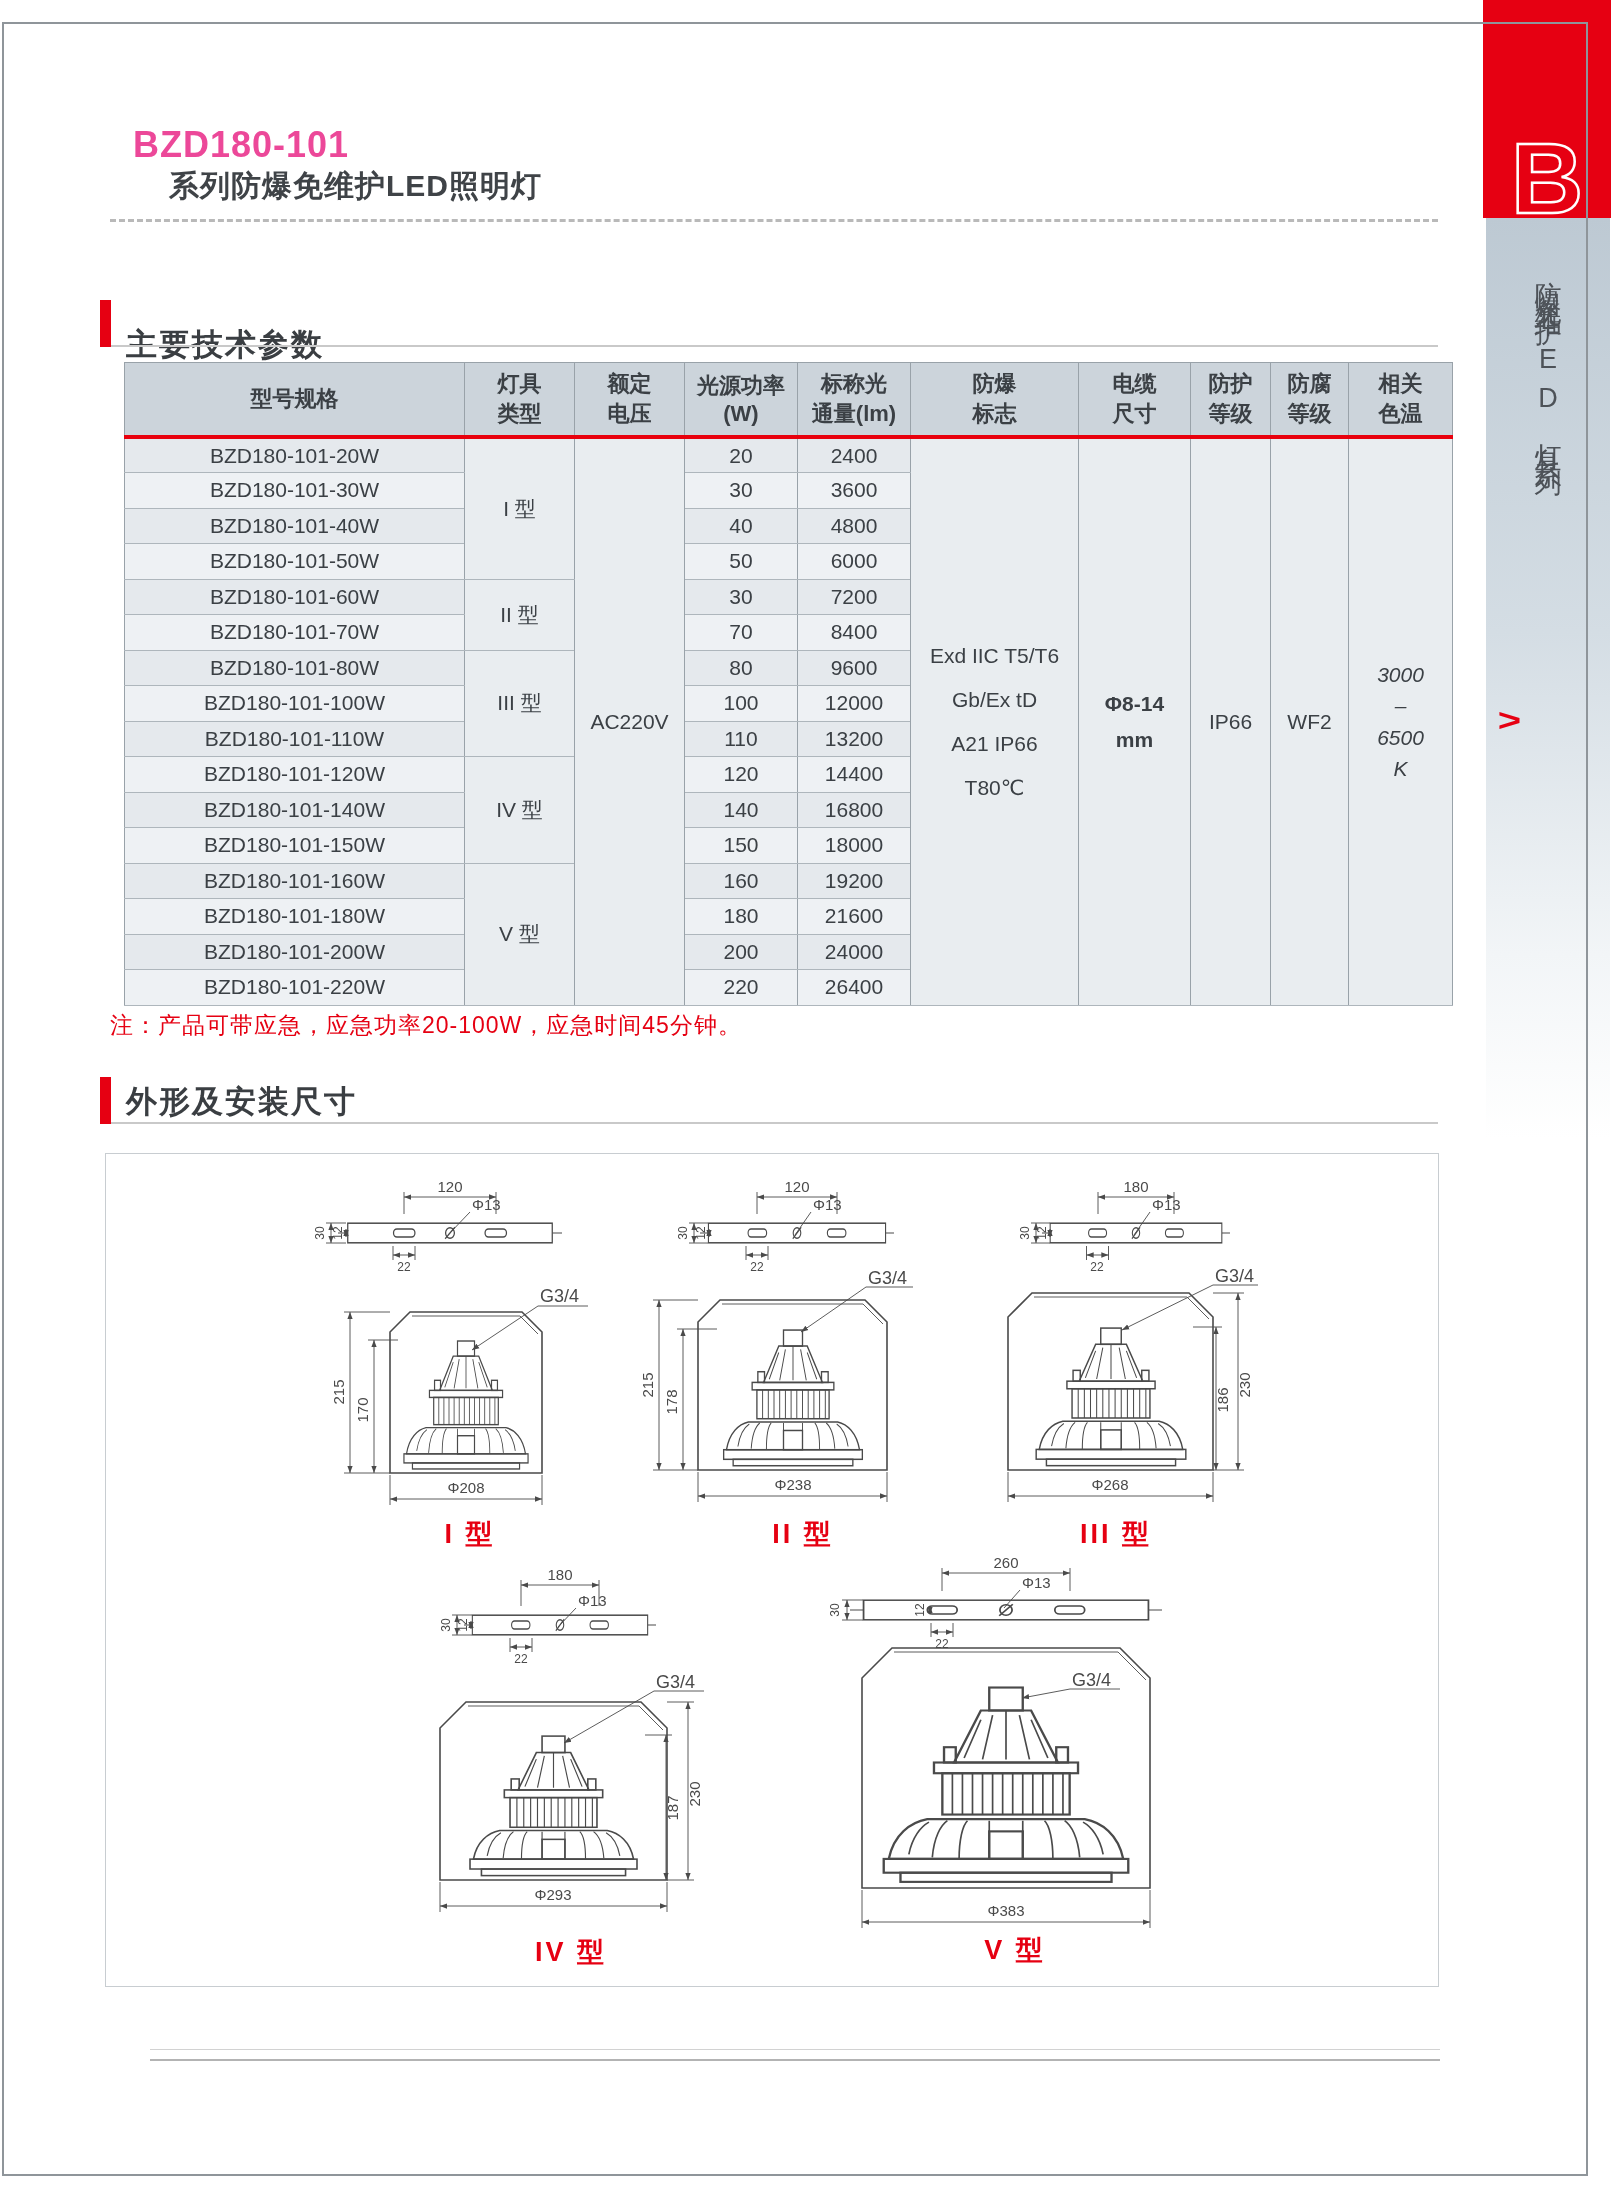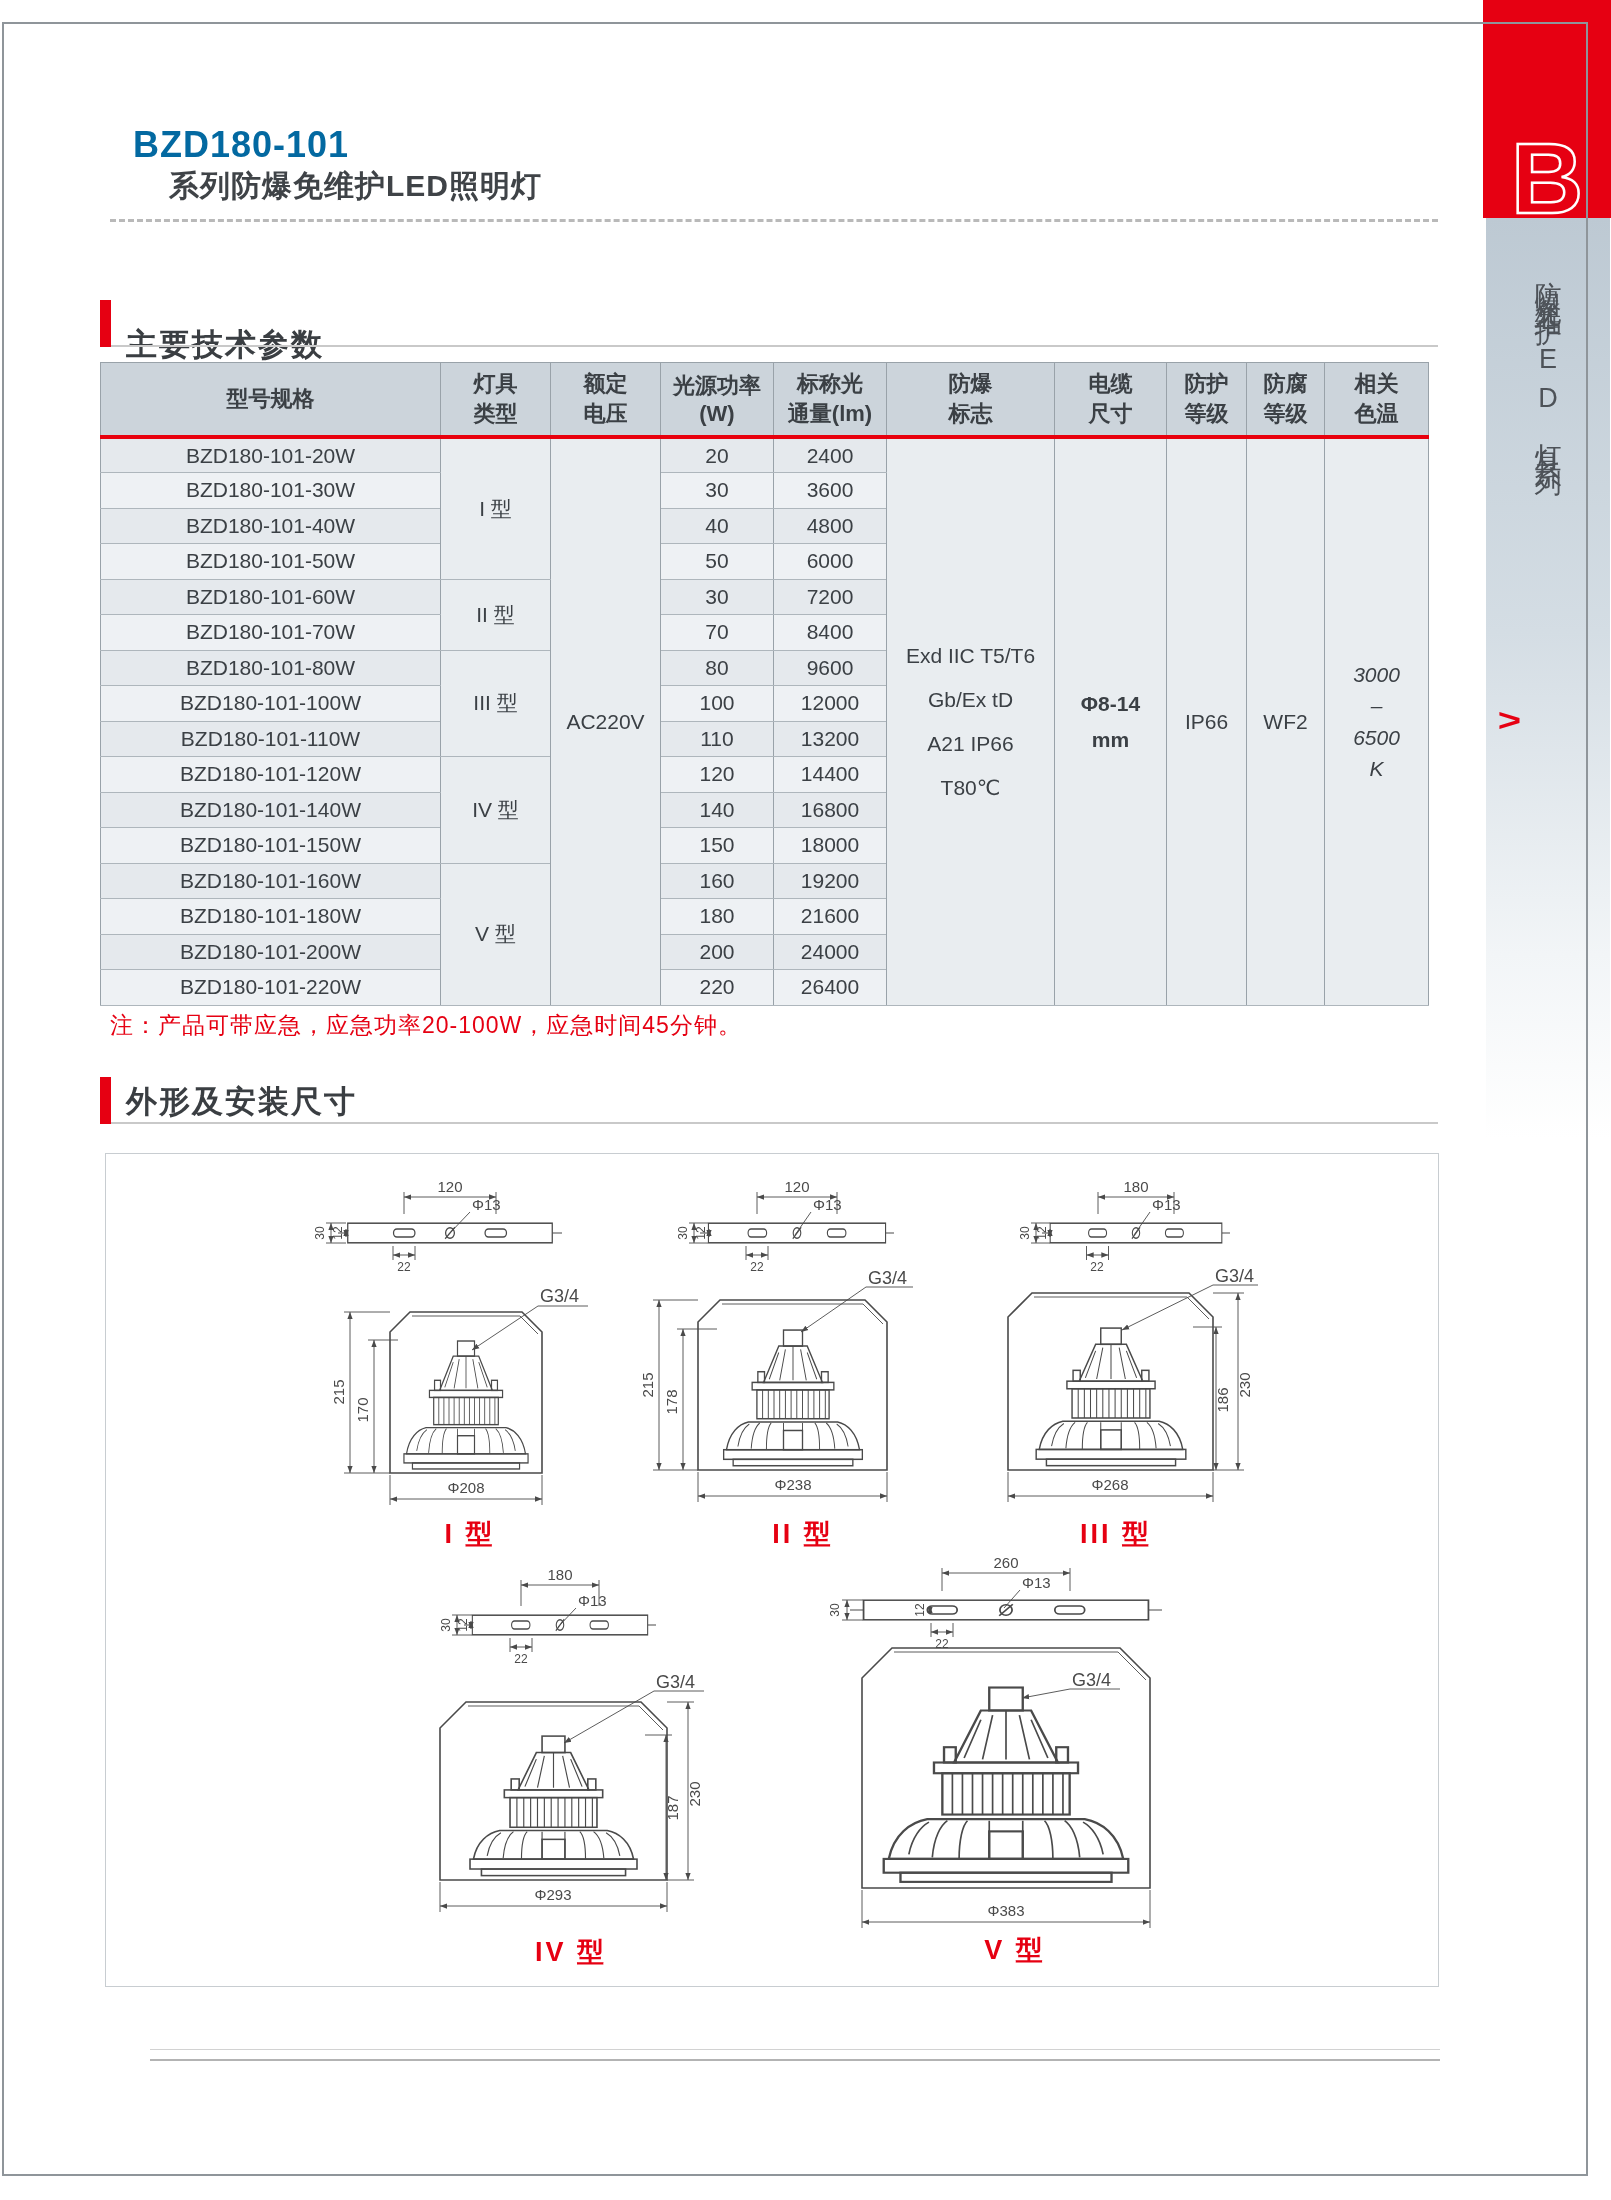--- a/index.html
+++ b/index.html
@@ -16,29 +16,29 @@
   .brand-letter{position:absolute;left:50%;bottom:-10px;transform:translateX(-50%);
     font-size:100px;font-weight:bold;color:rgba(255,255,255,0);
     -webkit-text-stroke:2.5px #ffffff;line-height:1;}
   .side-strip{left:1486px;top:218px;width:124px;height:920px;
     background:linear-gradient(to bottom,#bdc9d3 0%,#d4dde4 45%,#f2f5f7 80%,#ffffff 100%);z-index:9;}
   .side-series{position:absolute;left:50%;top:42px;transform:translateX(-50%);
     writing-mode:vertical-rl;text-orientation:upright;
     font-size:27px;letter-spacing:9px;color:#4d5258;}
   .side-arrow{left:1500px;top:702px;font-size:32px;font-weight:bold;color:#e60012;transform:scaleX(1.25);z-index:11;}
   
-  .title-model{left:133px;top:124px;font-size:36px;font-weight:bold;color:#0369a1;letter-spacing:1px;}
+  .title-model{left:133px;top:124px;font-size:36px;font-weight:bold;color:#ec4899;letter-spacing:1px;}
   .title-sub{left:133px;top:166px;font-size:30px;font-weight:bold;color:#3f4347;letter-spacing:1px;margin-left:36px;}
   .dashed-rule{left:110px;top:219px;width:1328px;height:0;border-top:3px dashed #b9b9b9;}
   
   .sec-bar{width:11px;height:47px;background:#e60012;}
   .sec-title{font-size:31px;font-weight:bold;color:#3a3e42;letter-spacing:2px;}
   .sec-rule{height:2px;background:#c9c9c9;}
   
-  .spec-table{left:100px;top:362px;width:1328px;border-collapse:collapse;table-layout:fixed;}
+  .spec-table{left:124px;top:362px;width:1328px;border-collapse:collapse;table-layout:fixed;}
   .spec-table th,.spec-table td{border:1px solid #99a2a9;text-align:center;vertical-align:middle;padding:0;}
   .spec-table thead th{height:72px;background:#ccd4db;font-size:22px;font-weight:600;color:#3b4045;border-bottom:4px solid #e8000d;}
   .spec-table tbody tr{height:35.5px;}
   .spec-table tbody td{font-size:21px;color:#3b4045;background:#e9edf0;border-top:1px solid #aeb6bc;border-bottom:1px solid #aeb6bc;}
   .spec-table tbody tr:nth-child(odd) td.rcell{background:#e5e9ed;}
   .spec-table tbody tr:nth-child(even) td.rcell{background:#eef1f4;}
   .spec-table td.mcell{background:#e9edf0;}
   .pre{white-space:pre-line;}
   .ex-cell{line-height:2.1;}
   .cable-cell{line-height:1.7;font-weight:bold;}

